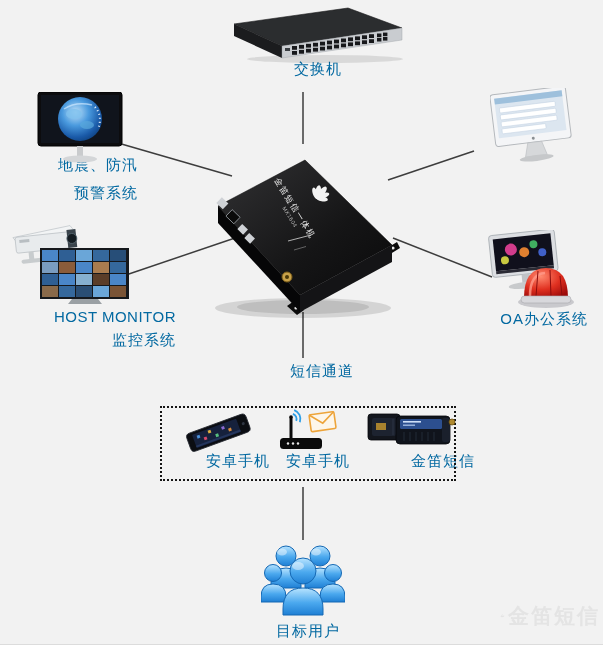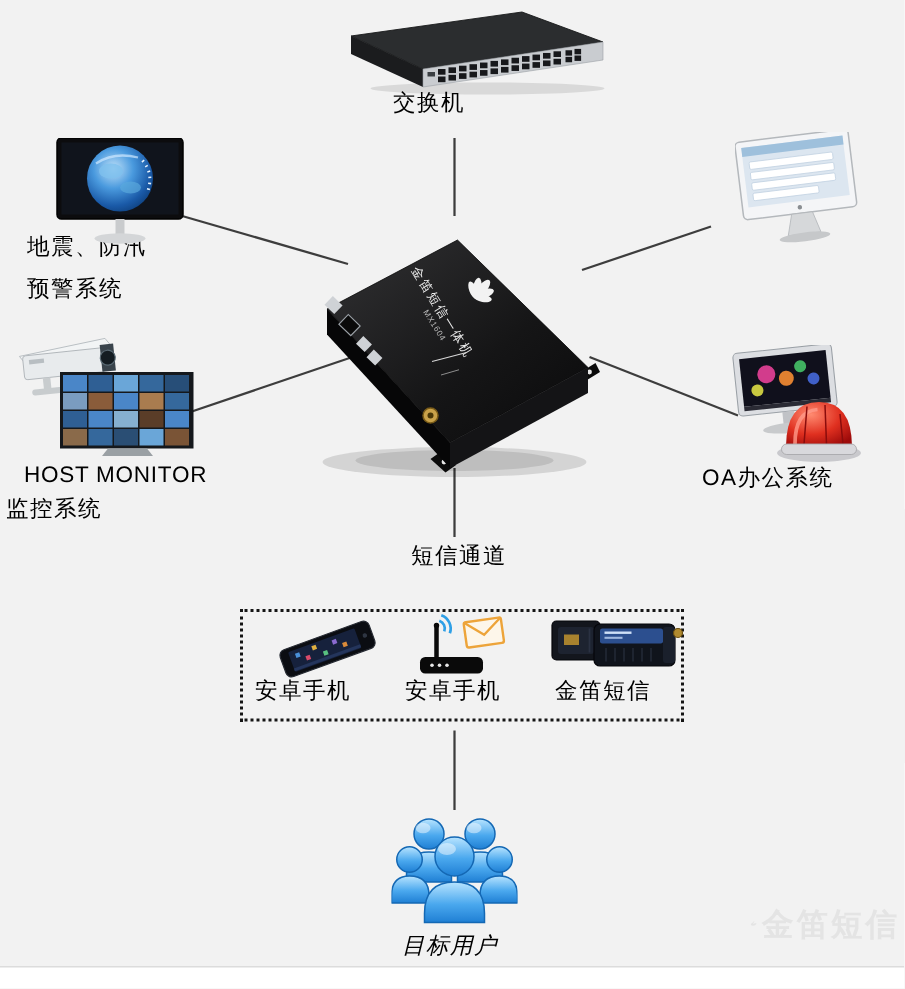--- a/index.html
+++ b/index.html
@@ -1,19 +1,19 @@
 <!DOCTYPE html>
 <html><head>
 <meta charset="utf-8">
 <style>
   html,body{margin:0;padding:0;}
   body{font-family:"Liberation Sans",sans-serif;}
   #canvas{position:relative;width:603px;height:659px;background:#f2f2f2;overflow:hidden;}
   .abs{position:absolute;}
-  .label{position:absolute;font-size:15px;color:#000000;text-align:left;letter-spacing:1px;line-height:1.2;}
+  .label{position:absolute;font-size:15px;color:#0369a1;text-align:right;letter-spacing:1px;line-height:1.2;}
   .label.latin{letter-spacing:0.5px;}
   #lines{position:absolute;left:0;top:0;z-index:1;}
   .node{z-index:2;}
   #dashed-box{position:absolute;left:160px;top:406px;width:292px;height:71px;border:2.5px dotted #151515;z-index:1;}
   #bottom-strip{position:absolute;left:0;bottom:0;width:603px;height:14px;background:#ffffff;border-top:1px solid #dcdcdc;z-index:3;}
   #watermark{position:absolute;left:500px;top:599px;width:100px;height:34px;display:flex;align-items:center;gap:3px;z-index:2;}
   #watermark span{font-size:21px;font-weight:bold;color:#e4e4e4;letter-spacing:2px;white-space:nowrap;}
 </style>
 </head>
 <body>
@@ -139,21 +139,21 @@
         <rect x="0" y="36" width="16" height="11" fill="#8a6a4a"></rect>
           <rect x="17" y="36" width="16" height="11" fill="#35689c"></rect>
           <rect x="34" y="36" width="16" height="11" fill="#2a4e74"></rect>
           <rect x="51" y="36" width="16" height="11" fill="#6aa6d8"></rect>
           <rect x="68" y="36" width="16" height="11" fill="#7a5436"></rect>
       </g>
       <path d="M30,49 L56,49 L60,54 L26,54 Z" fill="#9aa0a4"></path>
     </g>
   </svg>
   <div class="label latin" style="left:16px;top:308px;width:160px;">HOST MONITOR</div>
-  <div class="label" style="left:4px;top:331px;width:160px;">监控系统</div>
+  <div class="label" style="left:16px;top:331px;width:160px;">监控系统</div>
 
   <svg class="abs node" style="left:476px;top:230px;" width="112" height="82" viewBox="0 0 112 82">
     <defs>
       <radialGradient id="gsiren" cx="38%" cy="28%" r="80%">
         <stop offset="0%" stop-color="#ff8a70"></stop>
           <stop offset="55%" stop-color="#e03020"></stop>
         <stop offset="100%" stop-color="#9c0a0a"></stop>
       </radialGradient>
     </defs>
     <g transform="rotate(-6 50 20)">
@@ -295,21 +295,21 @@
       <path d="M0,56 Q0,43 12,43 Q25,43 25,56 L25,61 L0,61 Z"></path>
       <circle cx="72" cy="32" r="8.5"></circle>
       <path d="M59,56 Q59,43 72,43 Q84,43 84,56 L84,61 L59,61 Z"></path>
       <circle cx="42" cy="30" r="13"></circle>
       <path d="M22,68 Q22,47 42,47 Q62,47 62,68 L62,74 L22,74 Z"></path>
     </g>
     <ellipse cx="21" cy="11" rx="5" ry="3.5" fill="#ffffff" opacity="0.45"></ellipse>
     <ellipse cx="55" cy="11" rx="5" ry="3.5" fill="#ffffff" opacity="0.45"></ellipse>
     <ellipse cx="37" cy="25" rx="6" ry="4" fill="#ffffff" opacity="0.45"></ellipse>
   </svg>
-  <div class="label" style="left:268px;top:622px;width:72px;font-style:italic;">目标用户</div>
+  <div class="label" style="left:268px;top:622px;width:72px;">目标用户</div>
 
   <div id="watermark">
     <svg width="28" height="24" viewBox="0 0 30 26">
       <g fill="#e4e4e4">
         <path d="M3,16 Q6,6 15,7 Q12,10 13,13 Q19,8 27,11 Q22,20 12,20 Q6,20 3,16 Z"></path>
         <path d="M10,6 Q14,1 19,4 Q14,5 13,9 Z"></path>
       </g>
     </svg>
     <span>金笛短信</span>
   </div>

